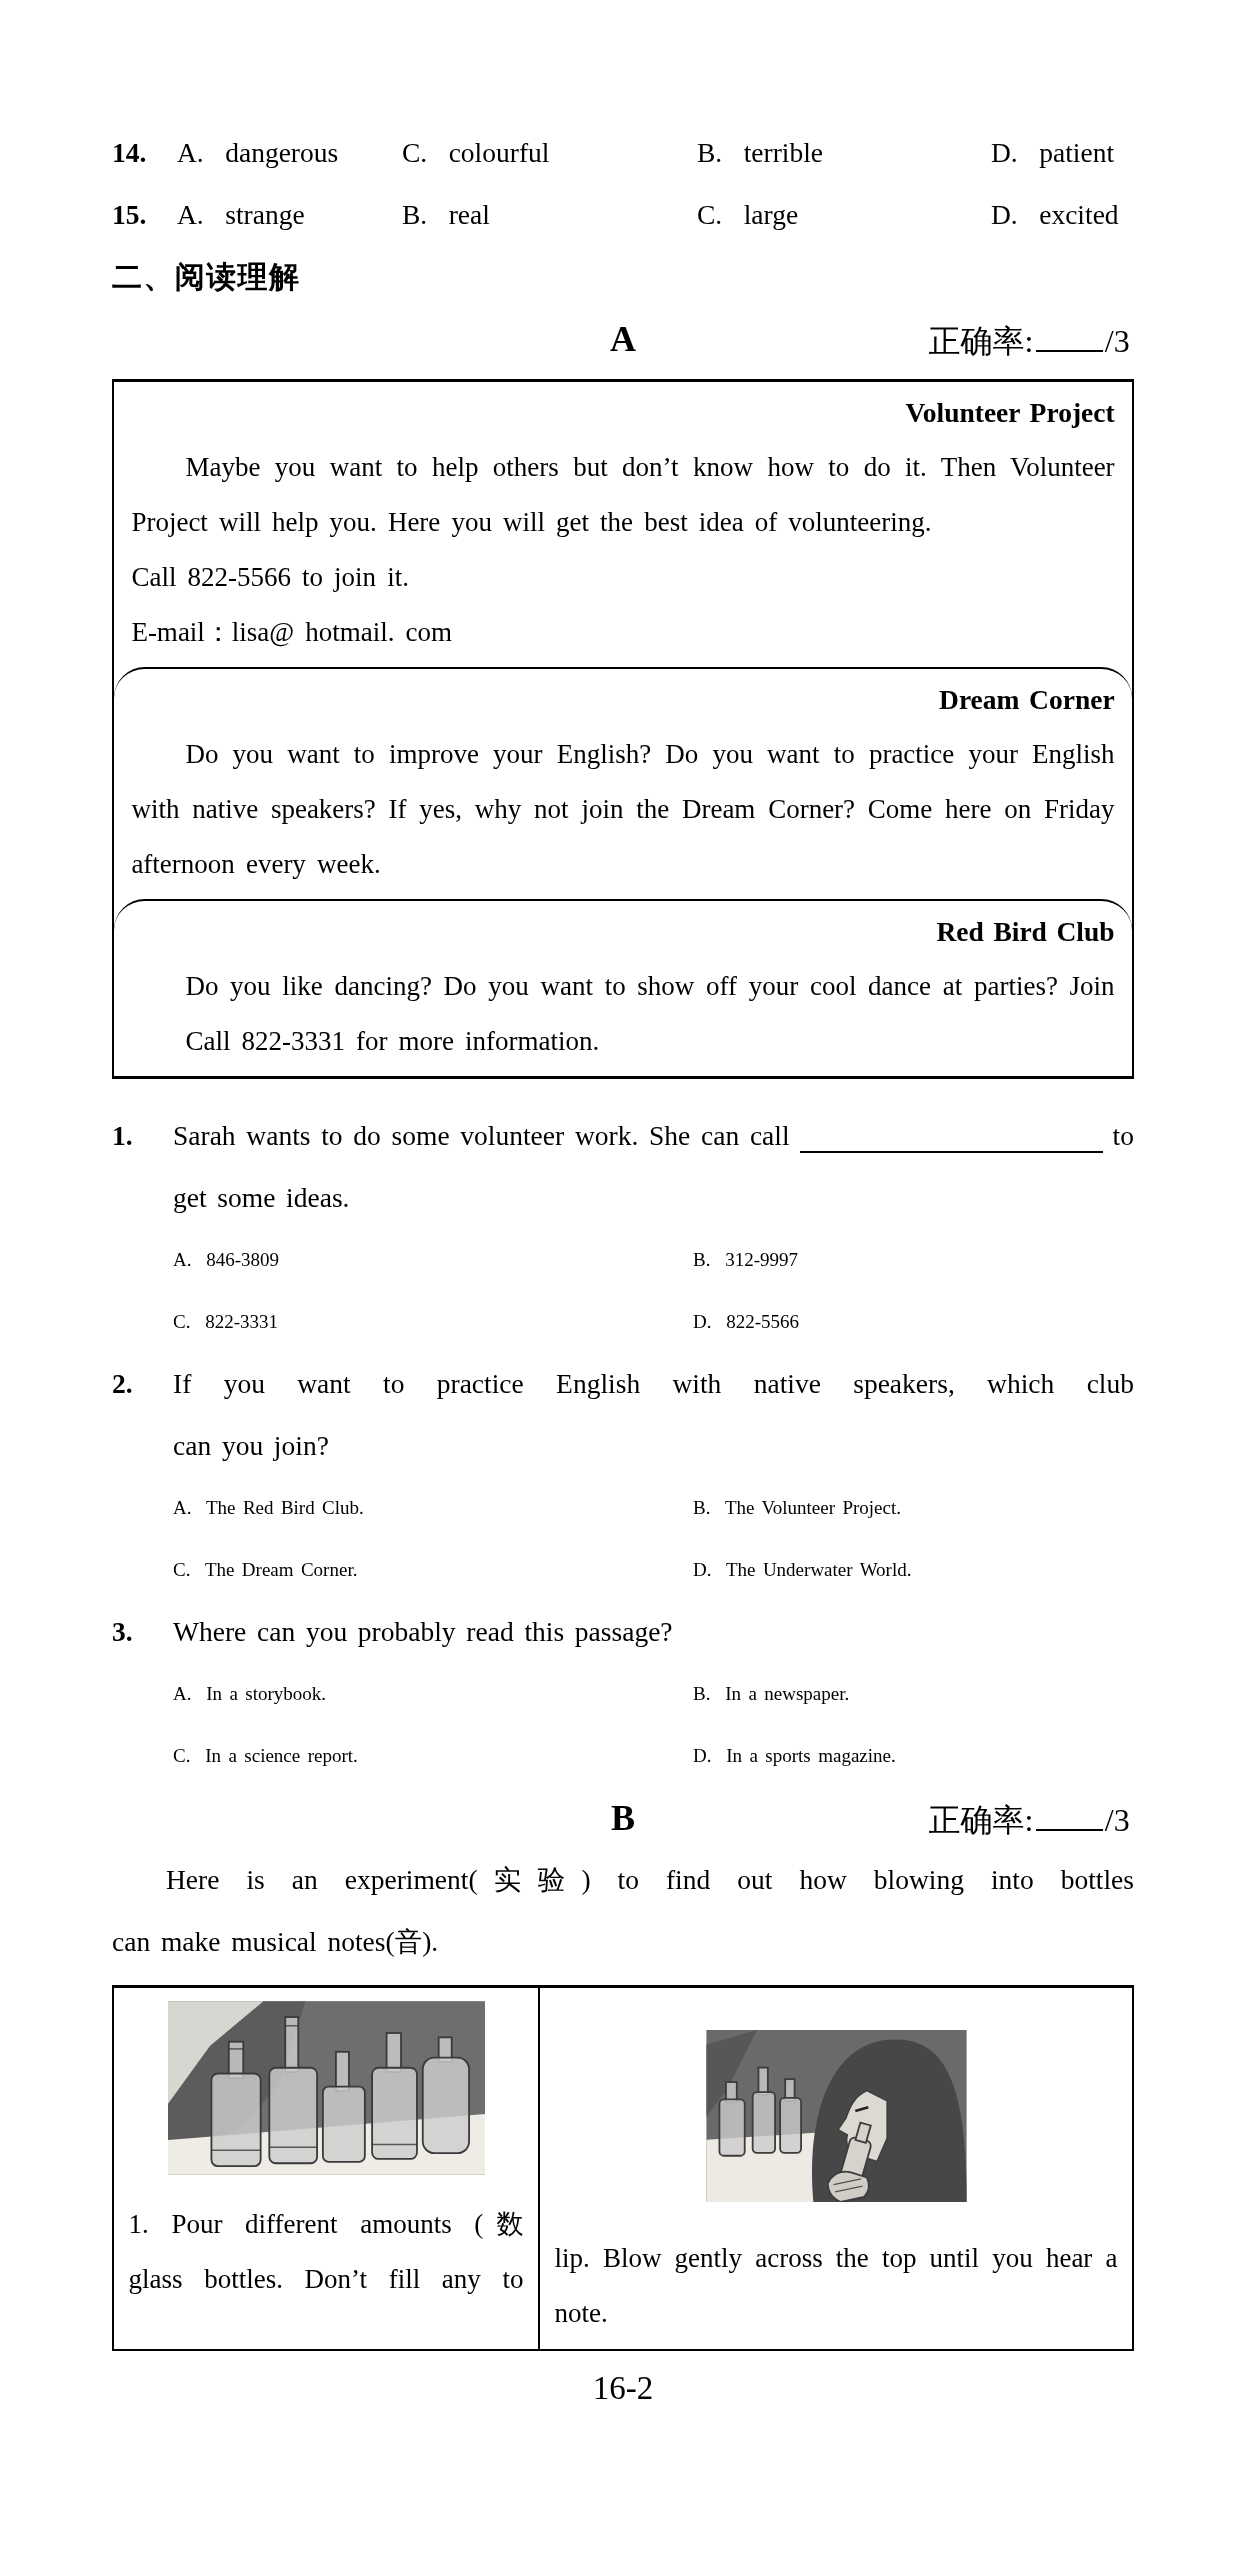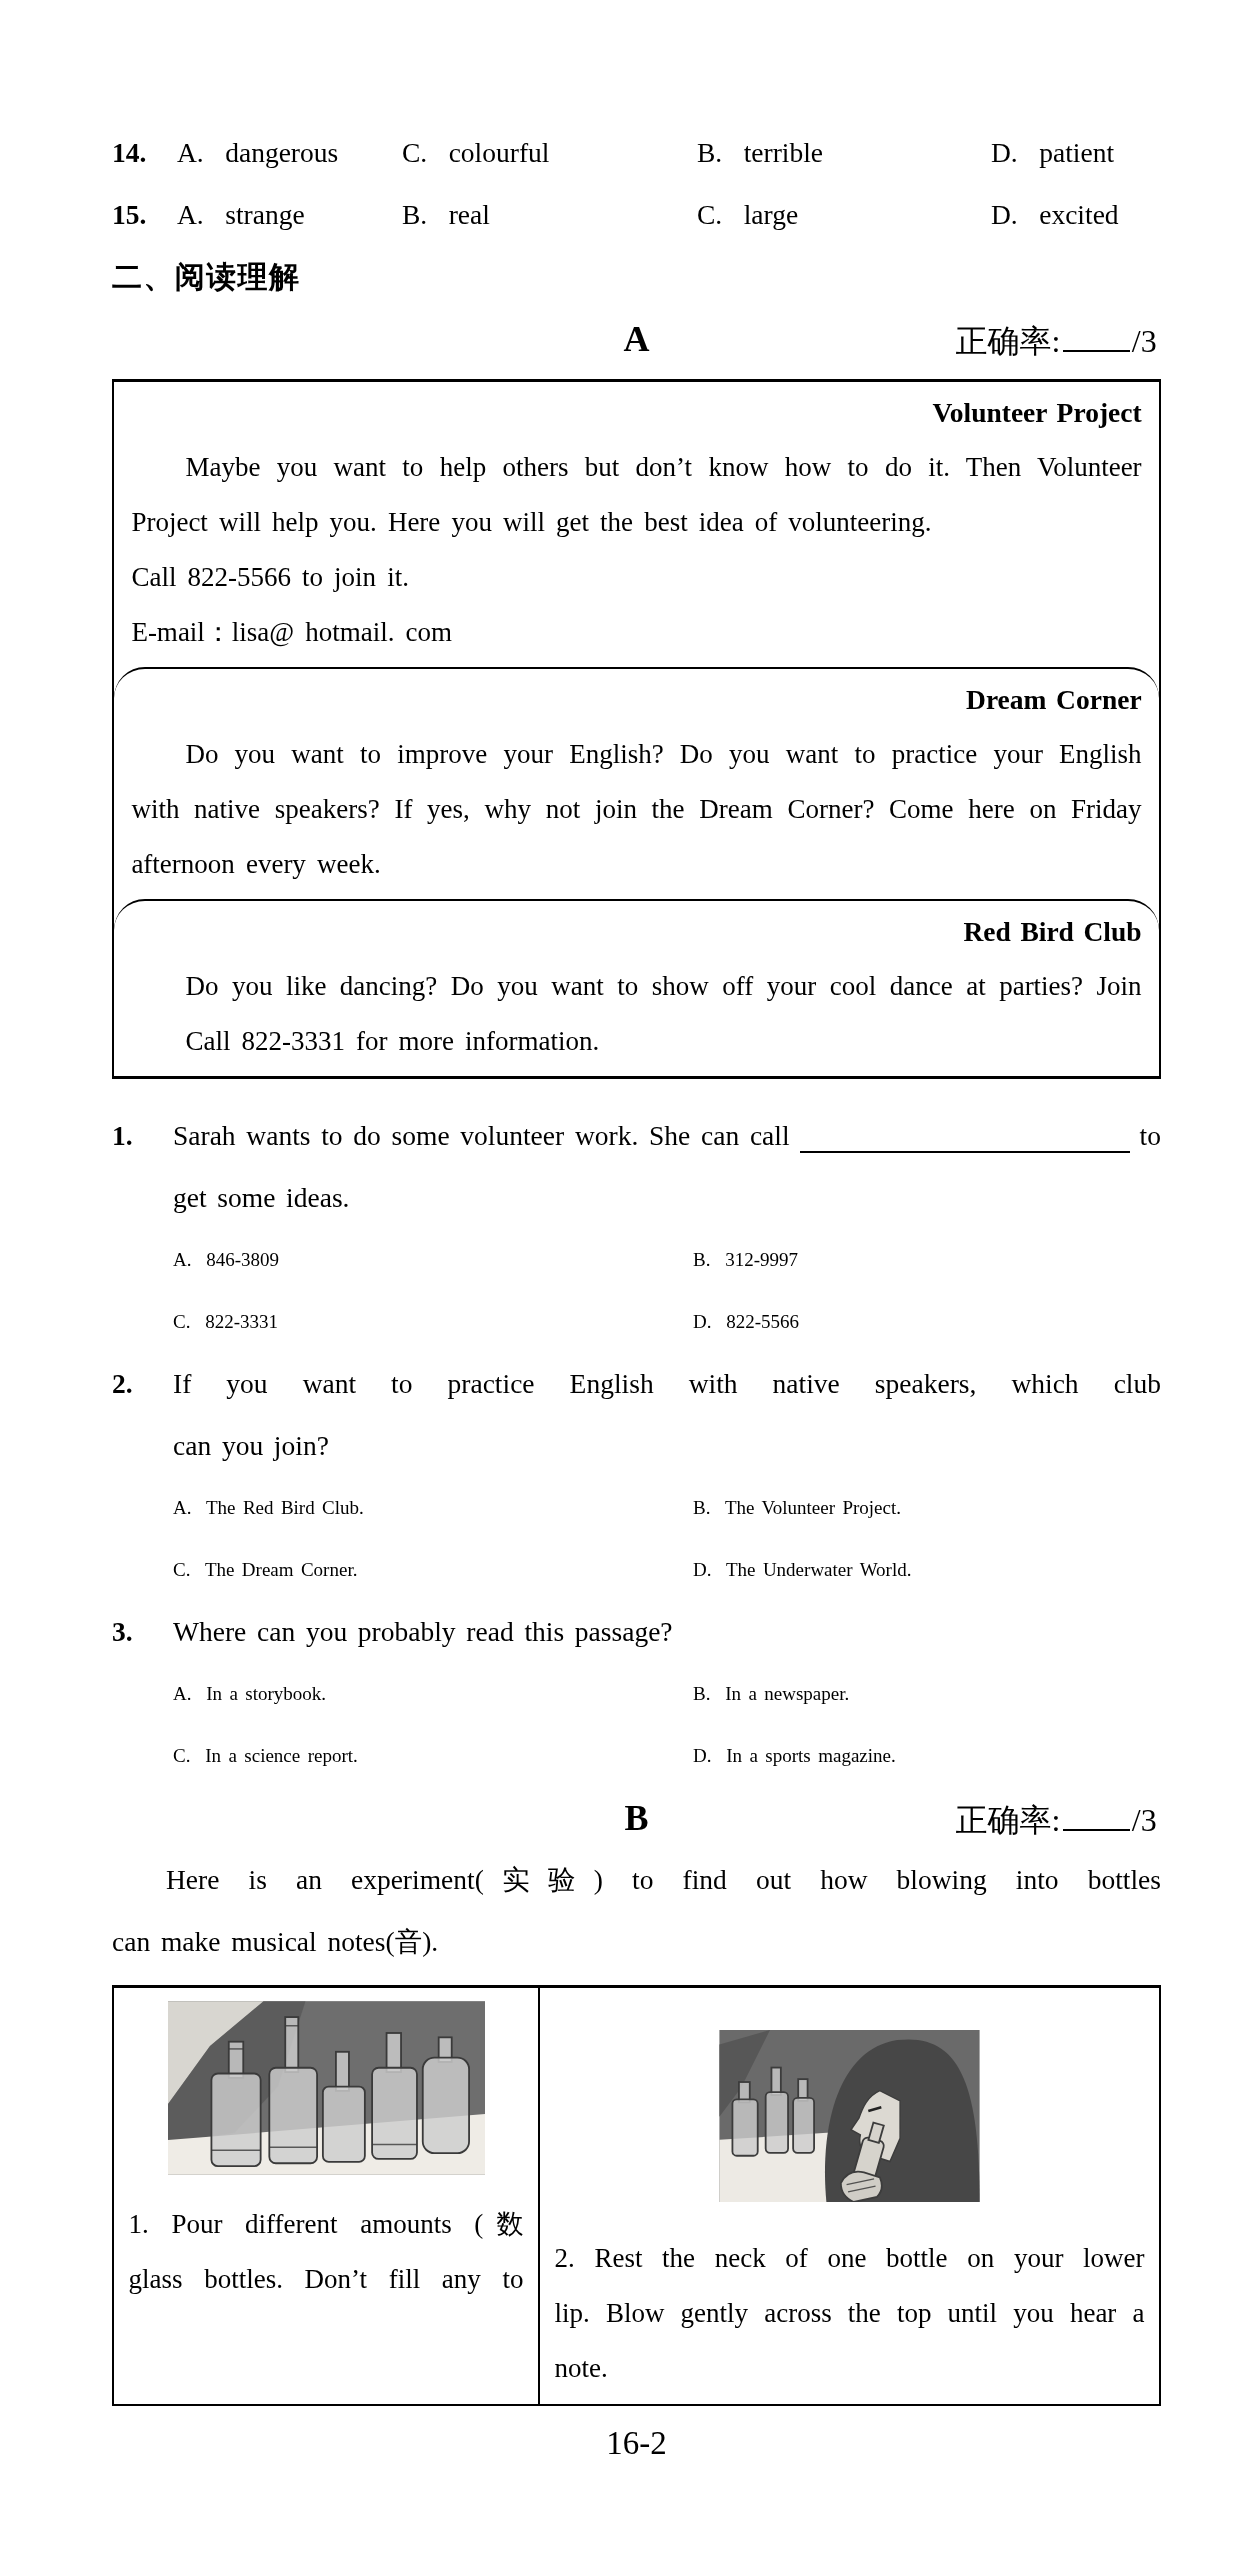--- a/index.html
+++ b/index.html
@@ -1,21 +1,21 @@
 <!DOCTYPE html>
 <html style="font-size:11.6px"><head>
 <meta charset="utf-8">
 <style>
   html,body { margin:0; padding:0; background:#ffffff; }
   body {
     width:1243px; height:2576px; overflow:hidden; color:#000;
     font-family:"Liberation Serif","DejaVu Serif",serif;
     -webkit-font-smoothing:antialiased;
   }
-  .page { box-sizing:border-box; width:1243px; height:1903px; padding:122px 82px 0 112px; }
+  .page { box-sizing:border-box; width:1243px; height:1903px; padding:122px 109px 0 112px; }
 
   
   .row { height:62px; line-height:62px; font-size:27.5px; word-spacing:.14em; }
   .b { font-weight:bold; }
   .opt, .optcell { white-space:pre; }
 
   .cloze-row { display:grid; grid-template-columns:65px 225px 295px 294px 1fr; }
 
   .sec-heading { font-size:30px; font-weight:bold; letter-spacing:1.4px; }
 
@@ -234,21 +234,20 @@
             <rect x="192" y="150" width="30" height="72" rx="7" fill="#d6d3cc" stroke="#3c3c3c" stroke-width="2.5"></rect>
             <rect x="199" y="128" width="15" height="25" fill="#d6d3cc" stroke="#3c3c3c" stroke-width="2.5"></rect>
           </g>
           <path d="M168 212 q10 -20 32 -15 l22 7 q7 16 -4 27 l-32 7 q-18 -8 -18 -26 z" fill="#d0cdc6" stroke="#3c3c3c" stroke-width="2.5"></path>
           <g stroke="#3c3c3c" stroke-width="2" fill="none" opacity="0.85">
             <line x1="176" y1="214" x2="214" y2="206"></line>
             <line x1="178" y1="224" x2="216" y2="216"></line>
           </g>
         </svg>
       </div>
-      <div class="exp-line jl">2. Rest the neck of one bottle on your lower</div>
       <div class="exp-line jl">lip. Blow gently across the top until you hear a</div>
       <div class="exp-line">note.</div>
     </div>
   </div>
 
   <div class="footer">16-2</div>
 
 </div>
 
 

